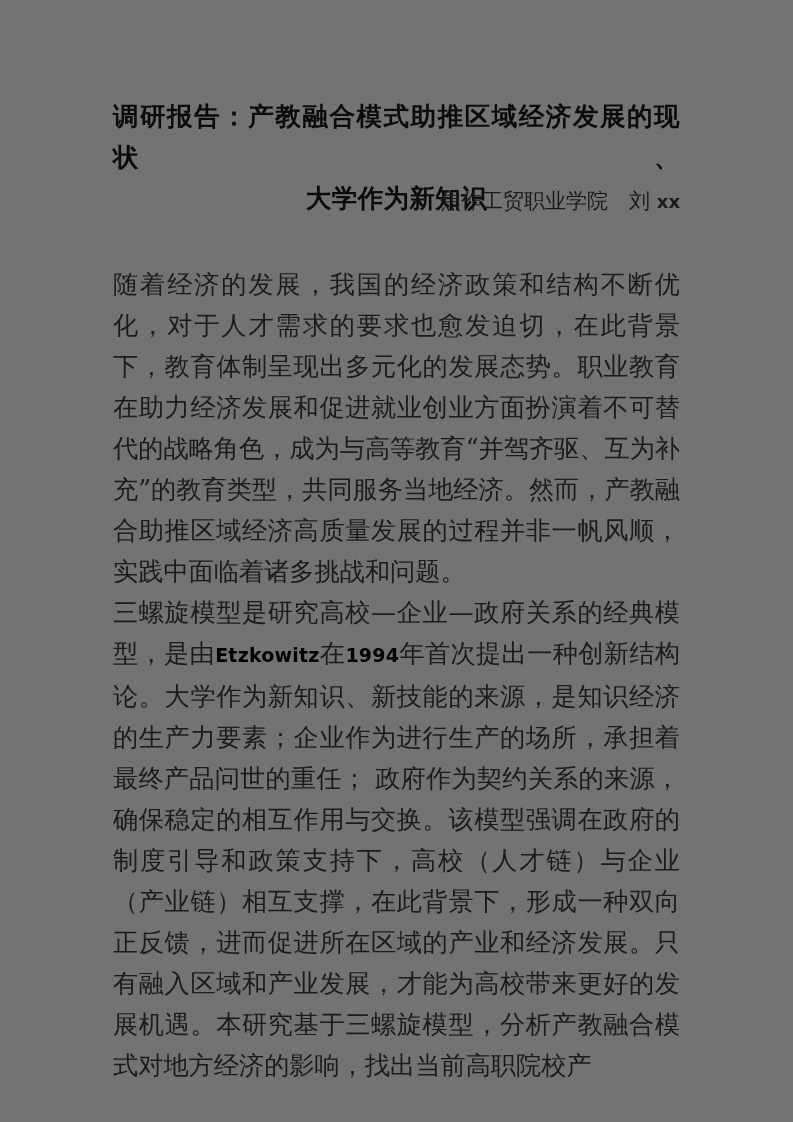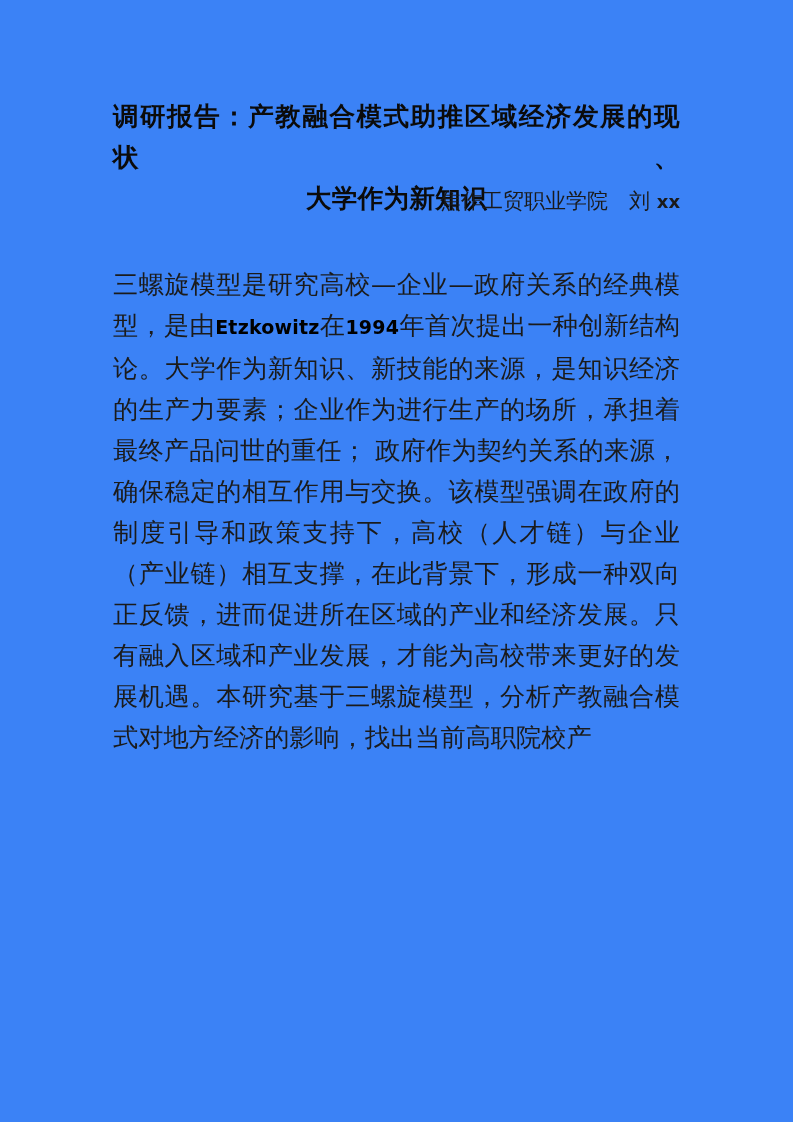--- a/index.html
+++ b/index.html
@@ -17,21 +17,21 @@
     color: #000000;
     -webkit-font-smoothing: antialiased;
   }
 
   .page {
     position: absolute;
     left: 0;
     top: 0;
     width: 793px;
     height: 1122px;
-    background: #3b82f6;
+    background: #737373;
   }
 
   
   .content {
     position: absolute;
     left: 113px;
     top: 0;
     width: 567px;
   }
 
@@ -118,19 +118,20 @@
     <h1 class="doc-title at-title">
       <span class="title-line-1">调研报告：产教融合模式助推区域经济发展的现状、</span>
       <span class="title-line-2">大学作为新知识</span>
     </h1>
 
     <p class="byline at-byline"><span>焦作工贸职业学院　</span><span>刘 </span><span class="latin">xx</span></p>
 
     <div class="at-body">
 
 
+      <p class="para"><span>随着经济的发展，我国的经济政策和结构不断优化，对于人才需求的要求也愈发迫切，在此背景下，教育体制呈现出多元化的发展态势。职业教育在助力经济发展和促进就业创业方面扮演着不可替代的战略角色，成为与高等教育“并驾齐驱、互为补充”的教育类型，共同服务当地经济。然而，产教融合助推区域经济高质量发展的过程并非一帆风顺，实践中面临着诸多挑战和问题。</span></p>
 
       <p class="para"><span>三螺旋模型是研究高校—企业—政府关系的经典模型，是由</span><span class="latin">Etzkowitz</span><span>在</span><span class="latin">1994</span><span>年首次提出一种创新结构论。大学作为新知识、新技能的来源，是知识经济的生产力要素；企业作为进行生产的场所，承担着最终产品问世的重任； 政府作为契约关系的来源，确保稳定的相互作用与交换。该模型强调在政府的制度引导和政策支持下，高校（人才链）与企业（产业链）相互支撑，在此背景下，形成一种双向正反馈，进而促进所在区域的产业和经济发展。只有融入区域和产业发展，才能为高校带来更好的发展机遇。本研究基于三螺旋模型，分析产教融合模式对地方经济的影响，找出当前高职院校产</span></p>
 
     </div>
 
   </div>
 </div>
 
 </body></html>

